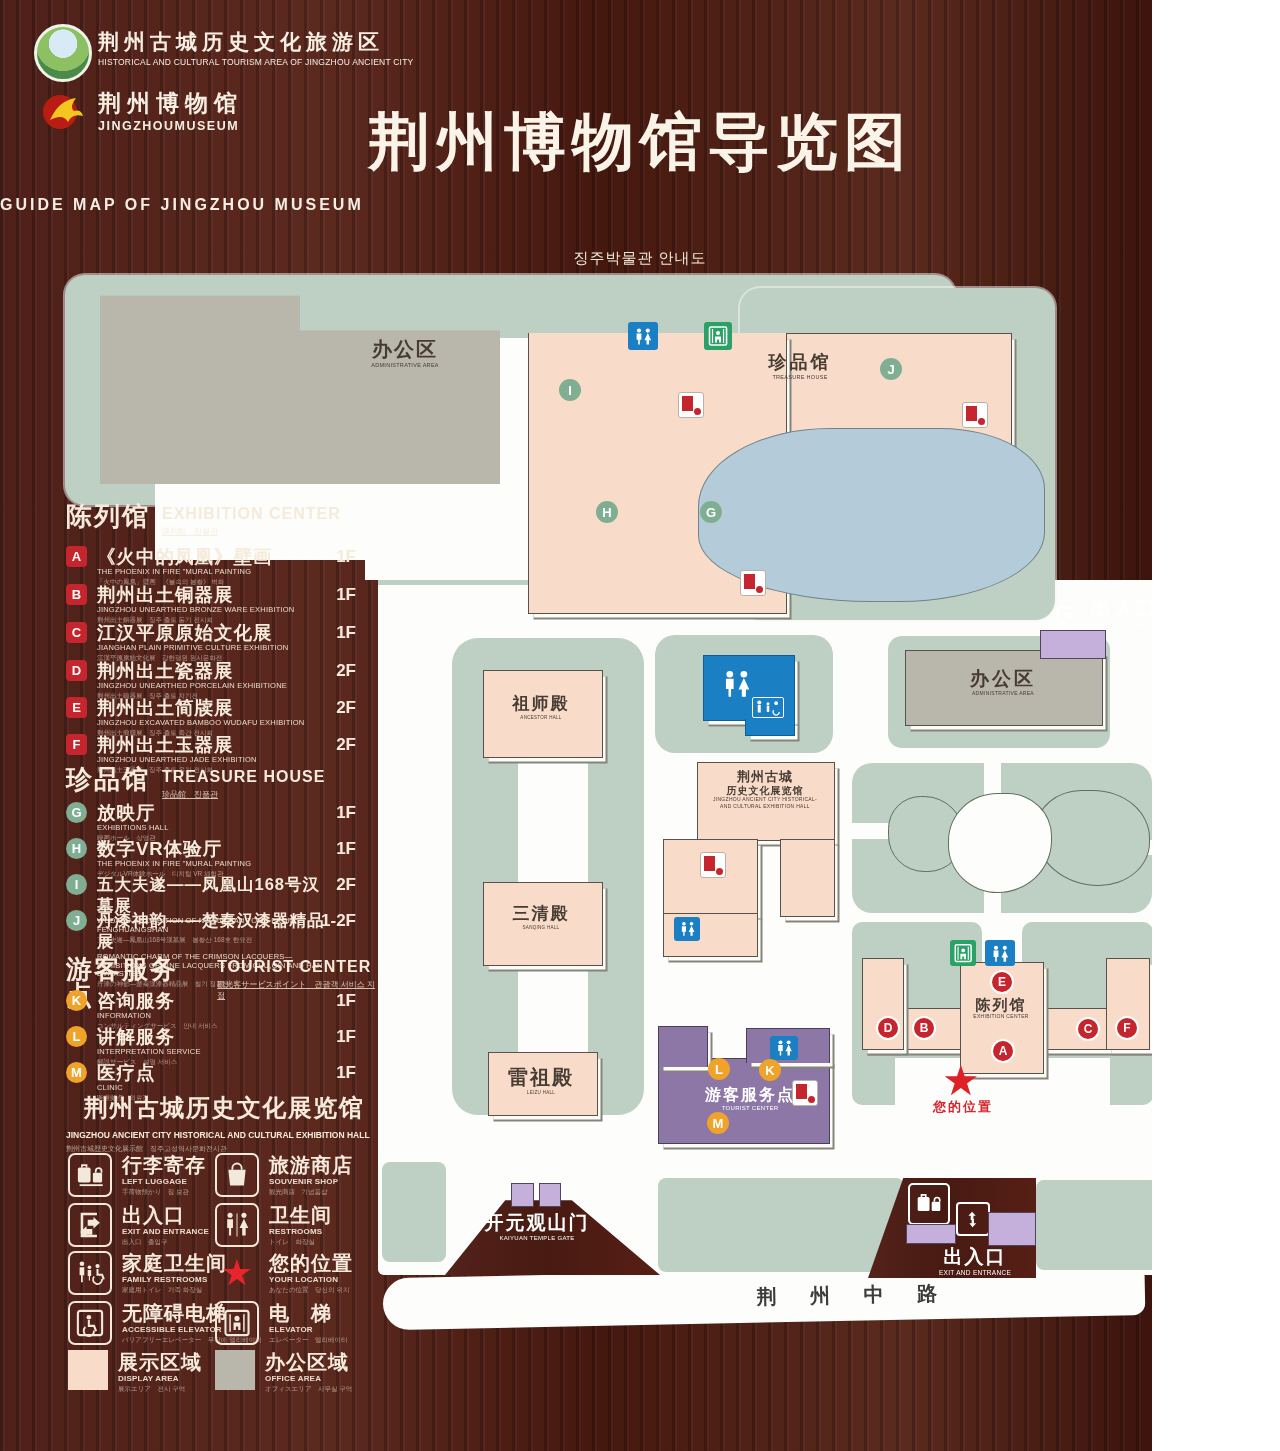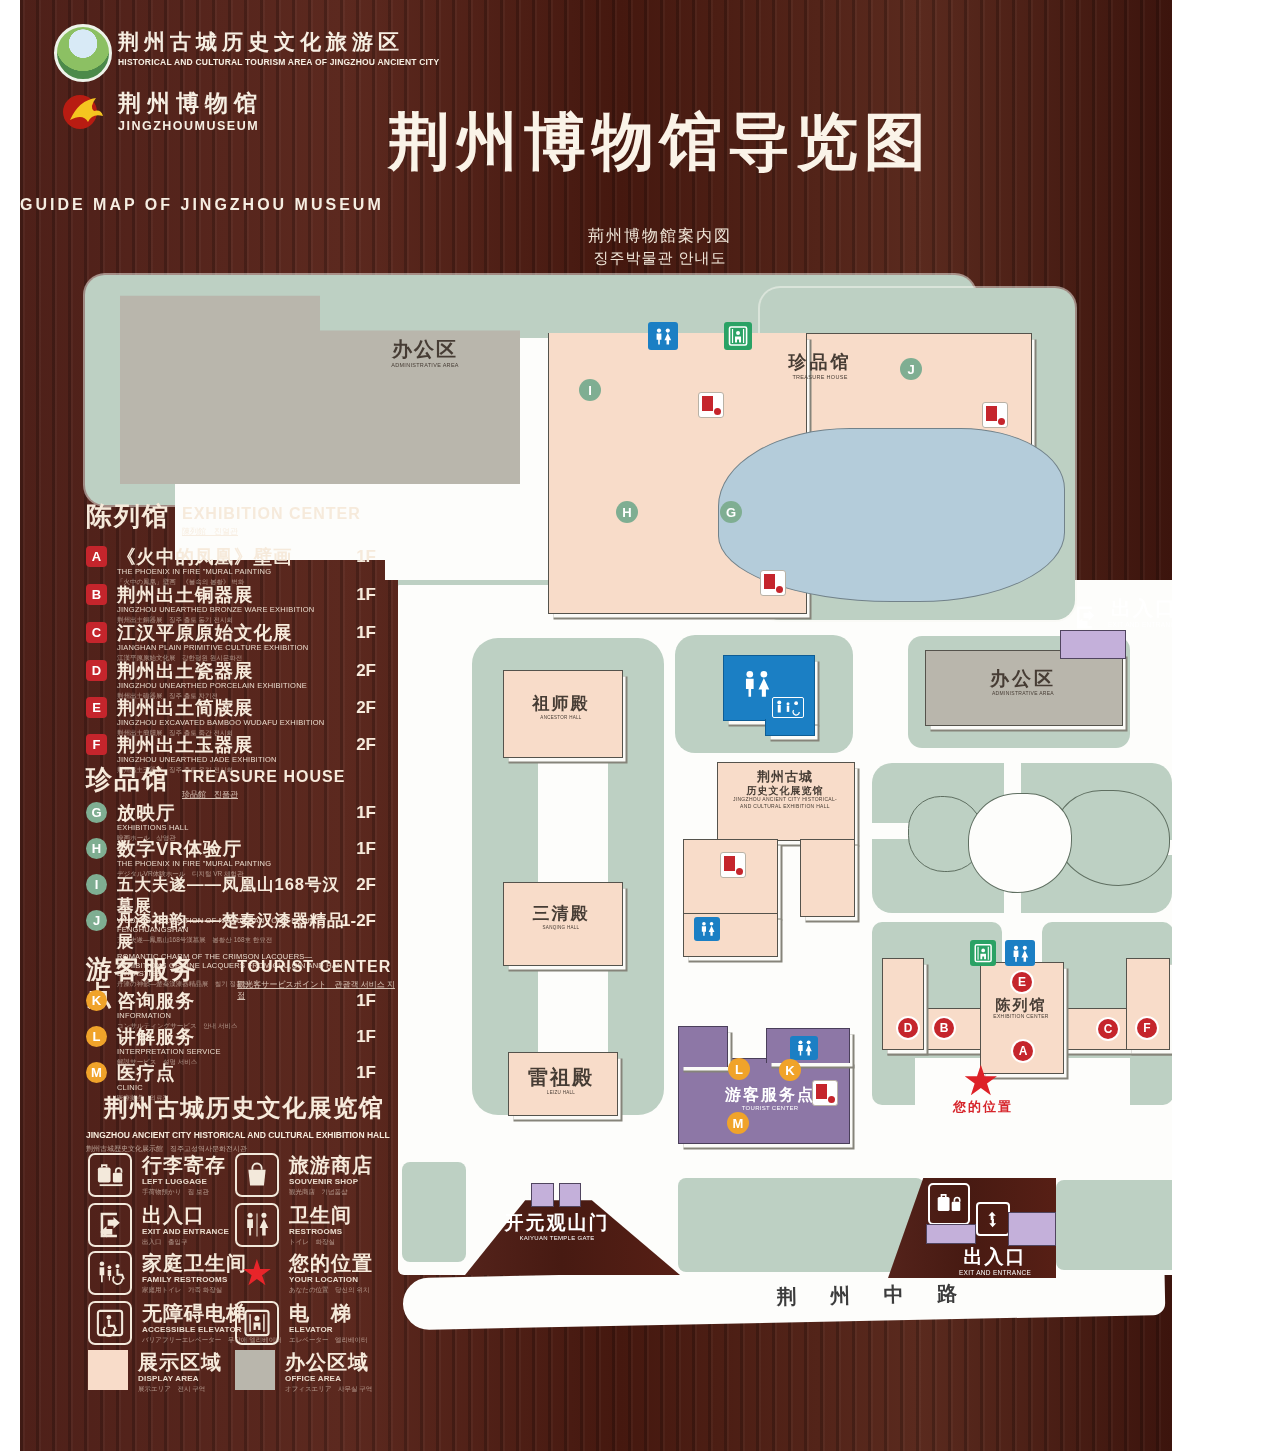--- a/index.html
+++ b/index.html
@@ -1,31 +1,31 @@
 <!DOCTYPE html>
 <html><head>
 <meta charset="utf-8">
 <style>
   html,body{margin:0;padding:0;}
   body{width:1280px;height:1451px;font-family:"Liberation Sans","DejaVu Sans",sans-serif;}
   #page{position:relative;width:1152px;height:1451px;overflow:hidden;
     background:
       repeating-linear-gradient(90deg, rgba(0,0,0,.20) 0 3px, rgba(255,255,255,.035) 3px 5px, rgba(0,0,0,0) 5px 16px),
-      linear-gradient(90deg,#4e2019,#5c291f 28%,#45180f 52%,#5a2a1e 78%,#3c140d); margin-left: 20px;}
+      linear-gradient(90deg,#4e2019,#5c291f 28%,#45180f 52%,#5a2a1e 78%,#3c140d);}
   .abs{position:absolute;}
   
   .hdr-txt{color:#f6eee2;}
   #title{left:0;top:100px;width:1280px;text-align:center;font-size:62px;font-weight:900;letter-spacing:6px;color:#faf3e8;z-index:8;}
   #sub-en{left:0;top:196px;width:1280px;text-align:left;font-size:16px;font-weight:bold;letter-spacing:3px;color:#f6eee2;z-index:8;}
   #sub-ja{left:0;top:226px;width:1280px;text-align:center;font-size:16px;letter-spacing:2px;color:#f0e6d8;z-index:8;}
   #sub-ko{left:0;top:249px;width:1280px;text-align:center;font-size:15px;letter-spacing:1px;color:#f0e6d8;z-index:8;}
   #logo1-mark{left:34px;top:24px;width:52px;height:52px;border-radius:50%;border:3px solid #eef3ea;
     background:radial-gradient(circle at 50% 32%, #d8eaf6 0 32%, #8cc063 33% 62%, #4c8a4a 63%);z-index:8;}
   #logo1-zh{left:98px;top:28px;font-size:21px;font-weight:bold;letter-spacing:5px;z-index:8;}
-  #logo1-en{left:98px;top:57px;font-size:8.5px;font-weight:bold;letter-spacing:.2px;z-index:8;}
+  #logo1-en{left:98px;top:57px;font-size:8.5px;font-weight:normal;letter-spacing:.2px;z-index:8;}
   #logo2-mark{left:40px;top:88px;width:44px;height:44px;z-index:8;}
   #logo2-zh{left:98px;top:88px;font-size:23px;font-weight:bold;letter-spacing:6px;font-family:"Liberation Serif","DejaVu Serif",serif;z-index:8;}
   #logo2-en{left:98px;top:119px;font-size:12.5px;font-weight:bold;letter-spacing:1.5px;z-index:8;}
   
   #sidebar{left:60px;top:0;width:322px;height:1451px;z-index:9;}
   .sec-h{position:absolute;left:6px;display:flex;align-items:flex-start;color:#f6eadb;}
   .sec-h .sz{font-size:26px;font-weight:bold;letter-spacing:2px;line-height:1;}
   .sec-h .se{margin-left:12px;padding-top:2px;}
   .sec-h .se .e1{font-size:16px;font-weight:bold;letter-spacing:1px;}
   .sec-h .se .e2{font-size:8px;opacity:.8;margin-top:3px;text-decoration:underline;}
@@ -108,21 +108,20 @@
     <svg viewBox="0 0 44 44">
       <circle cx="20" cy="24" r="17" fill="#b81c12"></circle>
       <path d="M10 32 q9-20 26-22 q-7 9-2 13 q7-2 9 5 q-11-3-15 6 q-5-9-18-2z" fill="#f5c520"></path>
     </svg>
   </div>
   <div class="abs hdr-txt" id="logo2-zh">荆州博物馆</div>
   <div class="abs hdr-txt" id="logo2-en">JINGZHOUMUSEUM</div>
 
   <div class="abs" id="title">荆州博物馆导览图</div>
   <div class="abs" id="sub-en">GUIDE MAP OF JINGZHOU MUSEUM</div>
-  <div class="abs" id="sub-ja">荊州博物館案内図</div>
   <div class="abs" id="sub-ko">징주박물관 안내도</div>
 
   <div class="abs" id="sidebar">
 
     <div class="sec-h" style="top:503px">
       <span class="sz">陈列馆</span>
       <span class="se"><span class="e1">EXHIBITION CENTER</span>
       <div class="e2">陳列館　진열관</div></span>
     </div>
     <div class="srow" style="top:546px">

